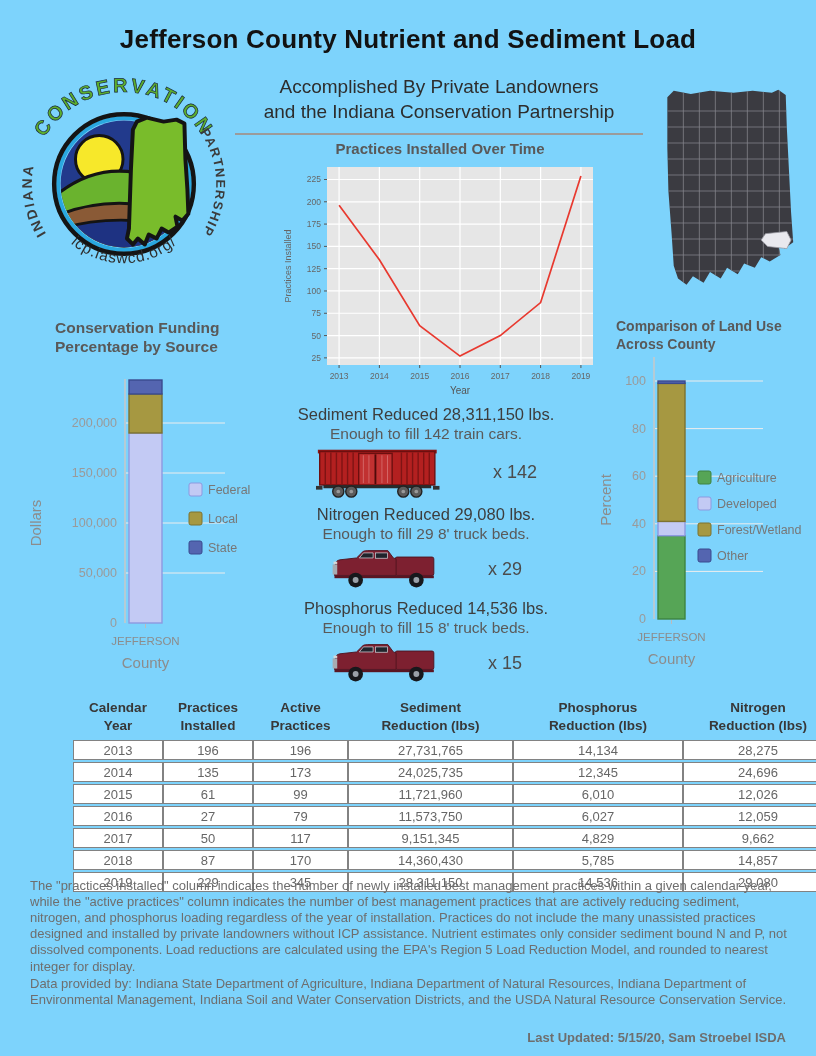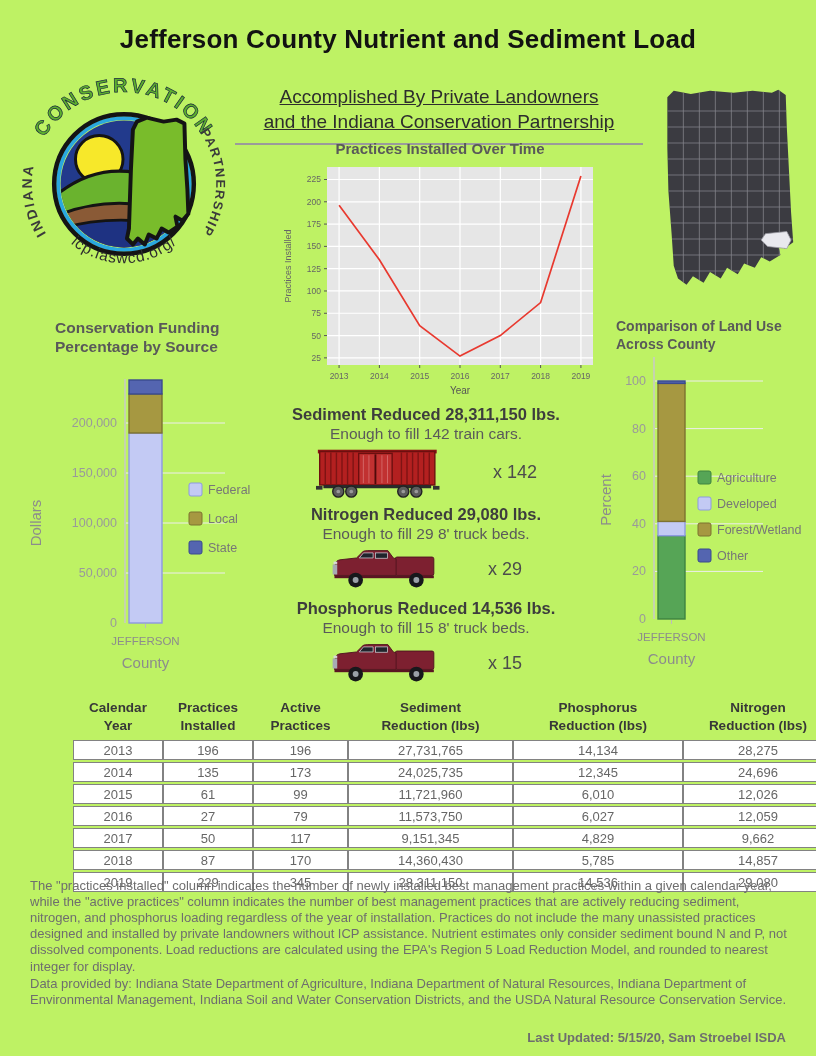--- a/index.html
+++ b/index.html
@@ -1,41 +1,41 @@
 <!DOCTYPE html>
 <html><head>
 <meta charset="utf-8">
 <style>
   html,body{margin:0;padding:0;background:#fff;}
-  .page{position:relative;width:816px;height:1056px;background:#bef264;
+  .page{position:relative;width:816px;height:1056px;background:#7dd3fc;
         font-family:"Liberation Sans",sans-serif;overflow:hidden;}
   .abs{position:absolute;}
 
   .main-title{left:0;top:24px;width:816px;text-align:center;
 ardi    font-size:26px;font-weight:bold;color:#121212;letter-spacing:.2px;}
   .main-title{left:0;top:24px;width:816px;text-align:center;
     font-size:26px;font-weight:bold;color:#121212;letter-spacing:.2px;}
 
-  .subtitle{left:235px;top:84px;width:408px;text-align:center;
+  .subtitle{left:235px;top:74px;width:408px;text-align:center;
     font-size:19px;color:#2d2d2d;line-height:1.32;
-    border-bottom:2px solid #9b9b9b;padding-bottom:9px;text-decoration:underline;}
+    border-bottom:2px solid #9b9b9b;padding-bottom:9px;}
 
   .chart-title{font-weight:bold;color:#595959;}
   .line-chart-block{left:281px;top:140px;width:318px;}
   .line-chart-block .chart-title{text-align:center;font-size:15px;margin-bottom:2px;}
 
   .funding-block{left:25px;top:318px;width:248px;}
   .funding-block .chart-title{font-size:15.5px;line-height:1.25;padding-left:30px;}
   .landuse-block{left:598px;top:318px;width:218px;}
   .landuse-block .chart-title{font-size:14px;line-height:1.25;padding-left:18px;}
   .bar-svg{margin-top:4px;}
 
   .reductions{left:248px;top:405px;width:356px;text-align:center;}
   .reduction-item{margin-bottom:7px;}
-  .reduction-title{font-size:16.5px;font-weight:bold;color:#3d3d3d;}
+  .reduction-title{font-size:16.5px;font-weight:normal;color:#3d3d3d;}
   .reduction-sub{font-size:15.5px;color:#5a5a5a;margin-top:1px;}
   .icon-row{display:flex;align-items:center;justify-content:center;gap:46px;margin-top:3px;}
   .multiplier{font-size:18px;color:#4c4c4c;}
 
   .data-table-wrap{left:30px;top:695px;width:762px;margin-left:43px;}
   table.data{border-collapse:separate;border-spacing:0 2px;width:760px;table-layout:fixed;}
   table.data th{font-size:13.5px;font-weight:bold;color:#383838;line-height:1.3;
     padding:2px 0 4px 0;border:none;}
   table.data td{border:1px solid #828282;font-size:13px;color:#666;
     text-align:center;padding:1px 0;height:16px;background:#fff;}

